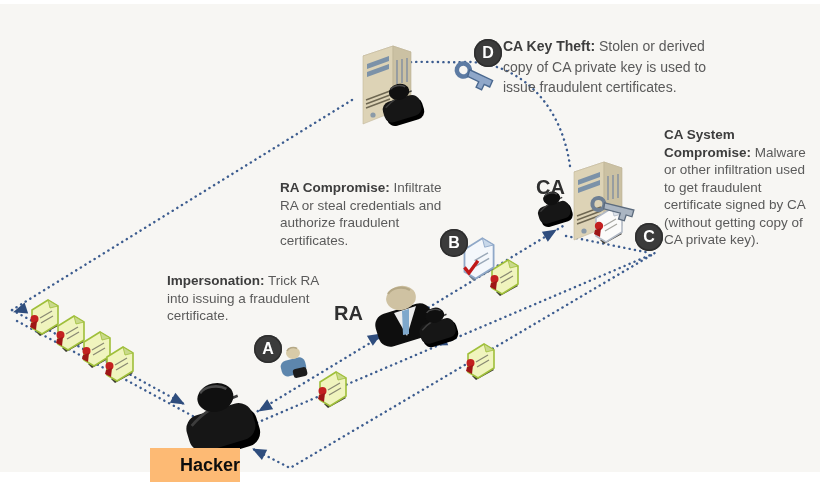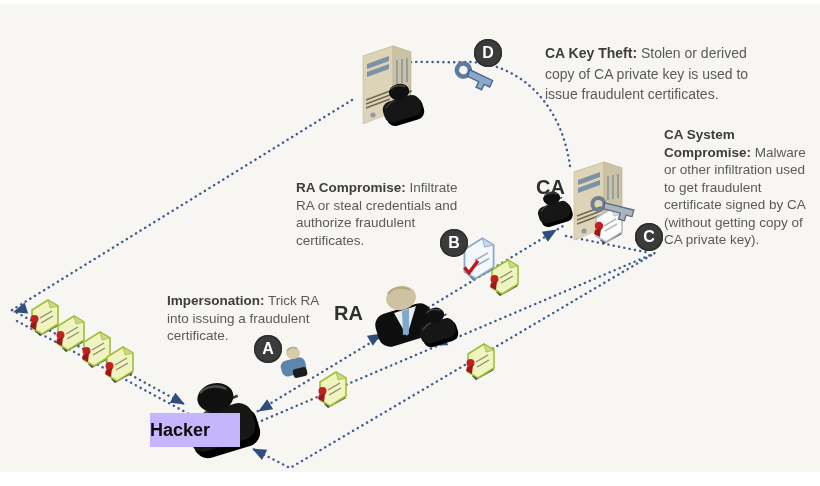--- a/index.html
+++ b/index.html
@@ -8,22 +8,22 @@
   .paper{position:absolute;left:0;top:4px;width:820px;height:468px;background:#f7f6f3;}
   .svg-layer{position:absolute;left:0;top:0;}
   .note{position:absolute;color:#5a5a5a;}
   .note b{color:#3d3d3d;font-weight:bold;}
   .note-a,.note-b,.note-c{font-size:13.5px;line-height:17.5px;}
   .note-d{font-size:14px;line-height:20.5px;}
   .badge{position:absolute;width:28px;height:28px;border-radius:50%;background:#3b3b3b;
          color:#ffffff;font-weight:bold;font-size:16px;display:flex;align-items:center;
          justify-content:center;box-shadow:0 0 0 1.5px #2e2e2e inset;}
   .node-label{position:absolute;font-weight:bold;color:#2f2f2f;font-size:20px;}
-  .hacker-box{position:absolute;left:150px;top:413px;width:90px;height:34px;background:#c4b5fd;
-              display:flex;align-items:center;justify-content:flex-start;}
+  .hacker-box{position:absolute;left:150px;top:448px;width:90px;height:34px;background:#fdba74;
+              display:flex;align-items:center;justify-content:flex-end;}
   .hacker-box .node-label{position:static;font-size:18px;color:#0d0d0d;}
 </style>
 </head>
 <body>
 
 <div class="stage">
   <div class="paper"></div>
 
   <svg class="svg-layer" width="820" height="486" viewBox="0 0 820 486">
 
@@ -163,25 +163,25 @@
   <div class="badge" style="left:440px;top:229px;">
     <span>B</span>
     </div>
   <div class="badge" style="left:635px;top:223px;">
     <span>C</span>
     </div>
   <div class="badge" style="left:474px;top:39px;">
     <span>D</span>
     </div>
 
-  <div class="note note-d" style="left:503px;top:43px;width:212px;margin-left:42px;">
+  <div class="note note-d" style="left:503px;top:36px;width:212px;">
     <b>CA Key Theft:</b><span> Stolen or derived copy of CA private key is used to issue fraudulent certificates.</span>
   </div>
   <div class="note note-c" style="left:664px;top:126px;width:152px;">
     <b>CA System Compromise:</b><span> Malware or other infiltration used to get fraudulent certificate signed by CA (without getting copy of CA private key).</span>
   </div>
-  <div class="note note-b" style="left:296px;top:179px;width:172px;">
+  <div class="note note-b" style="left:280px;top:179px;width:172px;">
     <b>RA Compromise:</b><span> Infiltrate RA or steal credentials and authorize fraudulent certificates.</span>
   </div>
-  <div class="note note-a" style="left:167px;top:292px;width:158px;">
+  <div class="note note-a" style="left:167px;top:272px;width:158px;">
     <b>Impersonation:</b><span> Trick RA into issuing a fraudulent certificate.</span>
   </div>
 </div>
 
 </body></html>

